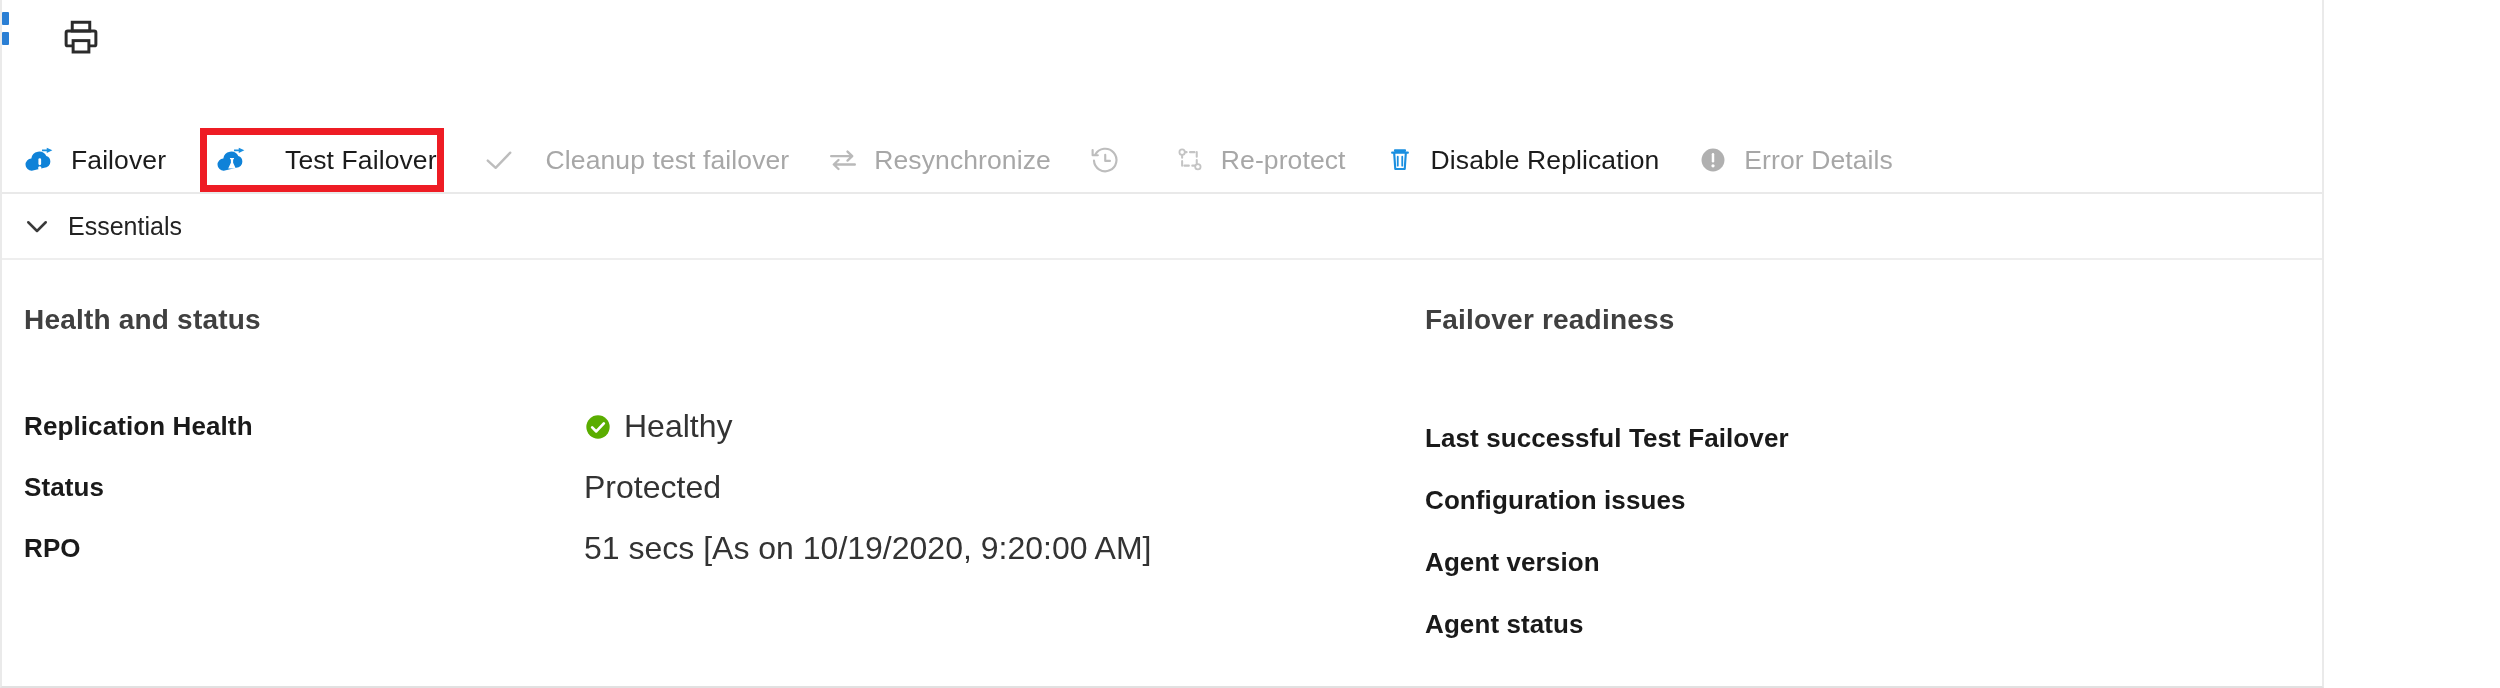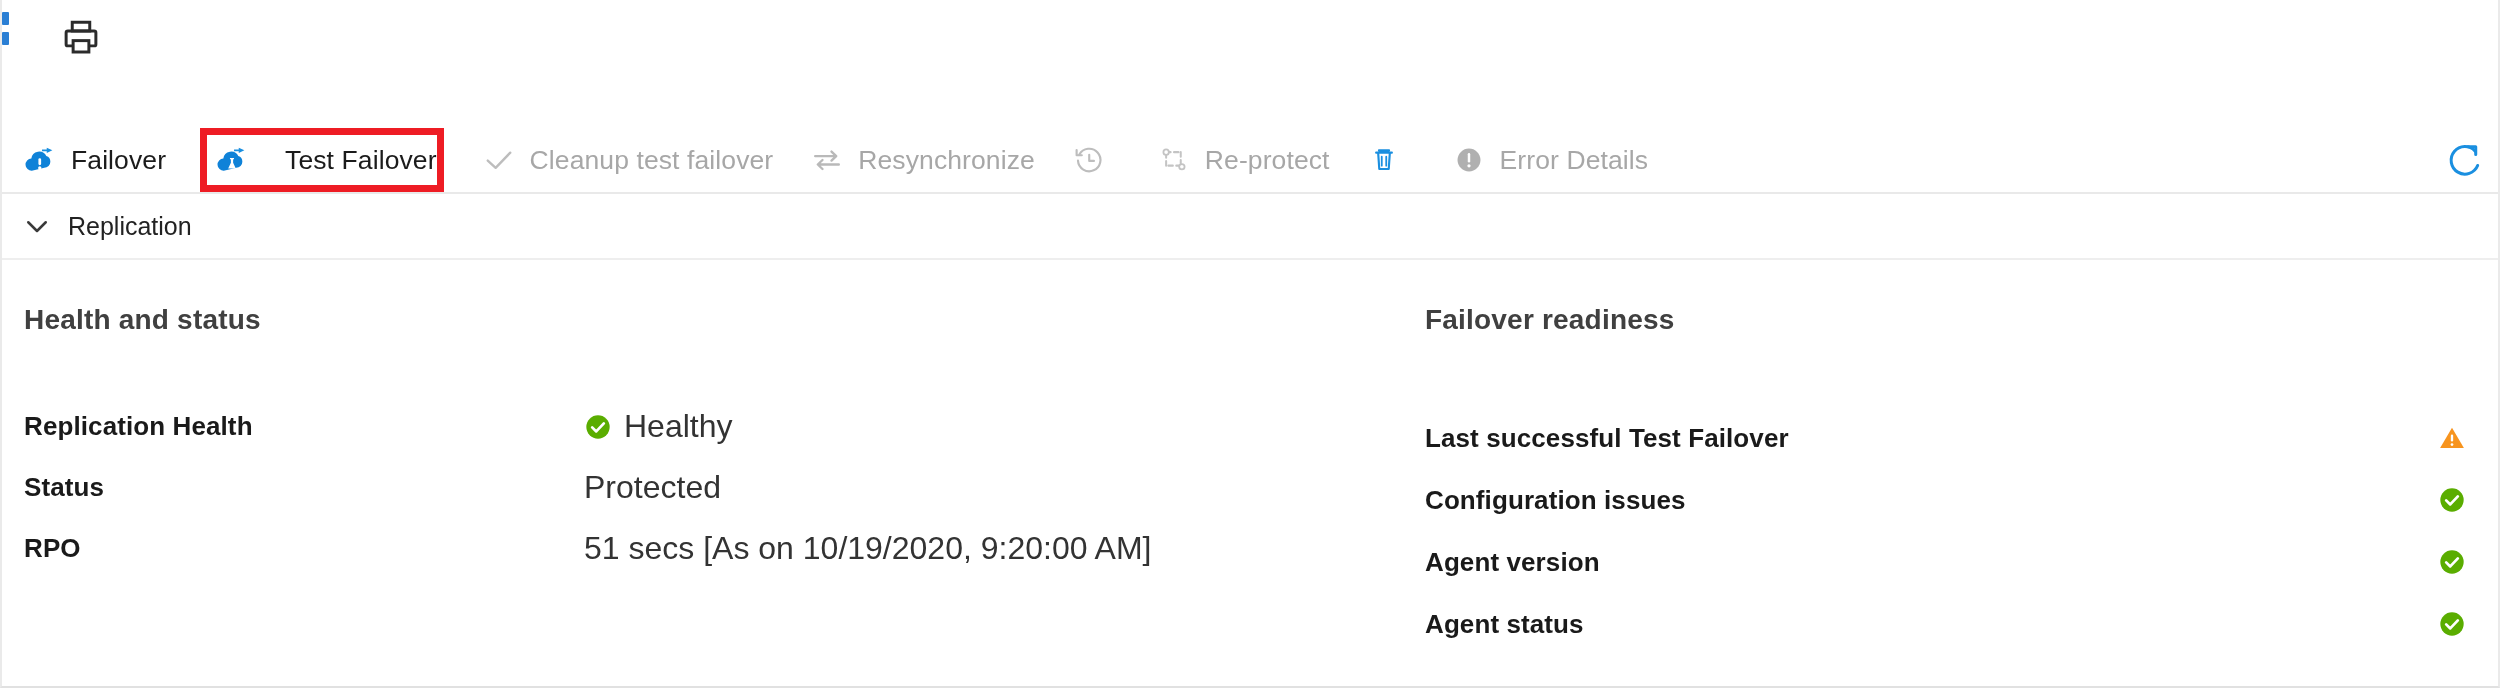--- a/index.html
+++ b/index.html
@@ -7,21 +7,21 @@
     padding: 0;
     background: #ffffff;
   }
   body {
     font-family: "Liberation Sans", sans-serif;
     -webkit-font-smoothing: antialiased;
   }
 
   #app {
     position: relative;
-    width: 2500px;
+    width: 2324px;
     height: 688px;
     background: #ffffff;
     box-sizing: border-box;
     border-left: 2px solid #eaeaea;
     border-right: 2px solid #eaeaea;
     border-bottom: 2px solid #e1e1e1;
     overflow: hidden;
   }
 
   
@@ -244,21 +244,21 @@
       <span class="cmd-ico">
         <svg viewBox="0 0 32 32" width="36" height="36" aria-hidden="true">
           <path d="M22 5 l5 2.4 -5 2.4 v-1.6 h-4.2 v-1.6 H22z" fill="#1a8fe0"></path>
           <path d="M8.8 25.5a5.4 5.4 0 0 1-.5-10.8 7 7 0 0 1 13.3-2.2 5.2 5.2 0 0 1 3.6 5 5.4 5.4 0 0 1-5.4 5.4z" fill="#0f82d8"></path>
           <path d="M14.2 14.2h3.6v1.1h-.8v3.1l2.4 5.2h-6.8l2.4-5.2v-3.1h-.8z" fill="#ffffff"></path>
         </svg>
       </span>
       <span class="cmd-label">Test Failover</span>
     </div>
 
-    <div class="cmd disabled" style="margin-left:22px;">
+    <div class="cmd disabled" style="margin-left:22px;gap:16px;">
       <span class="cmd-ico">
         <svg viewBox="0 0 32 32" width="36" height="36" aria-hidden="true">
           <path d="M6 16.5 L13 23 L26 9.5" fill="none" stroke="#bdbdbd" stroke-width="2.1" stroke-linecap="round" stroke-linejoin="round"></path>
         </svg>
       </span>
       <span class="cmd-label">Cleanup test failover</span>
     </div>
 
 
     <div class="cmd disabled" style="margin-left:14px;">
@@ -292,20 +292,21 @@
       <span class="cmd-label">Re-protect</span>
     </div>
 
     <div class="cmd enabled" style="margin-left:14px;">
       <span class="cmd-ico">
         <svg viewBox="0 0 32 32" width="36" height="36" aria-hidden="true">
           <path d="M11.5 7.5 h9 M9 9.5 h14 M10.8 9.5 l1 14.5 h8.4 l1-14.5" fill="none" stroke="#1a8fe0" stroke-width="1.9" stroke-linecap="round" stroke-linejoin="round"></path>
           <path d="M14 13 v8 M18 13 v8" fill="none" stroke="#1a8fe0" stroke-width="1.6" stroke-linecap="round"></path>
         </svg>
       </span>
+      <span class="cmd-label">Disable Replication</span>
     </div>
 
     <div class="cmd disabled" style="margin-left:14px;">
       <span class="cmd-ico">
         <svg viewBox="0 0 32 32" width="36" height="36" aria-hidden="true">
           <circle cx="16" cy="16" r="10.2" fill="#b0b0b0"></circle>
           <rect x="14.9" y="9.8" width="2.2" height="8.4" rx="1.1" fill="#ffffff"></rect>
           <circle cx="16" cy="21.2" r="1.45" fill="#ffffff"></circle>
         </svg>
       </span>
@@ -321,21 +322,21 @@
   </div>
 
   <div class="highlight-box"></div>
 
   <div class="essentials-row">
     <span class="essentials-chevron">
       <svg viewBox="0 0 24 24" width="30" height="30" aria-hidden="true">
         <path d="M5 9 L12 16 L19 9" fill="none" stroke="#3a3a3a" stroke-width="2" stroke-linecap="round" stroke-linejoin="round"></path>
       </svg>
     </span>
-    <span class="essentials-label">Replication</span>
+    <span class="essentials-label">Essentials</span>
   </div>
 
   <div class="body-area">
 
     <div class="col col-left">
       <h2 class="col-title">Health and status</h2>
 
       <div class="kv-list left">
 
         <div class="kv-row">

